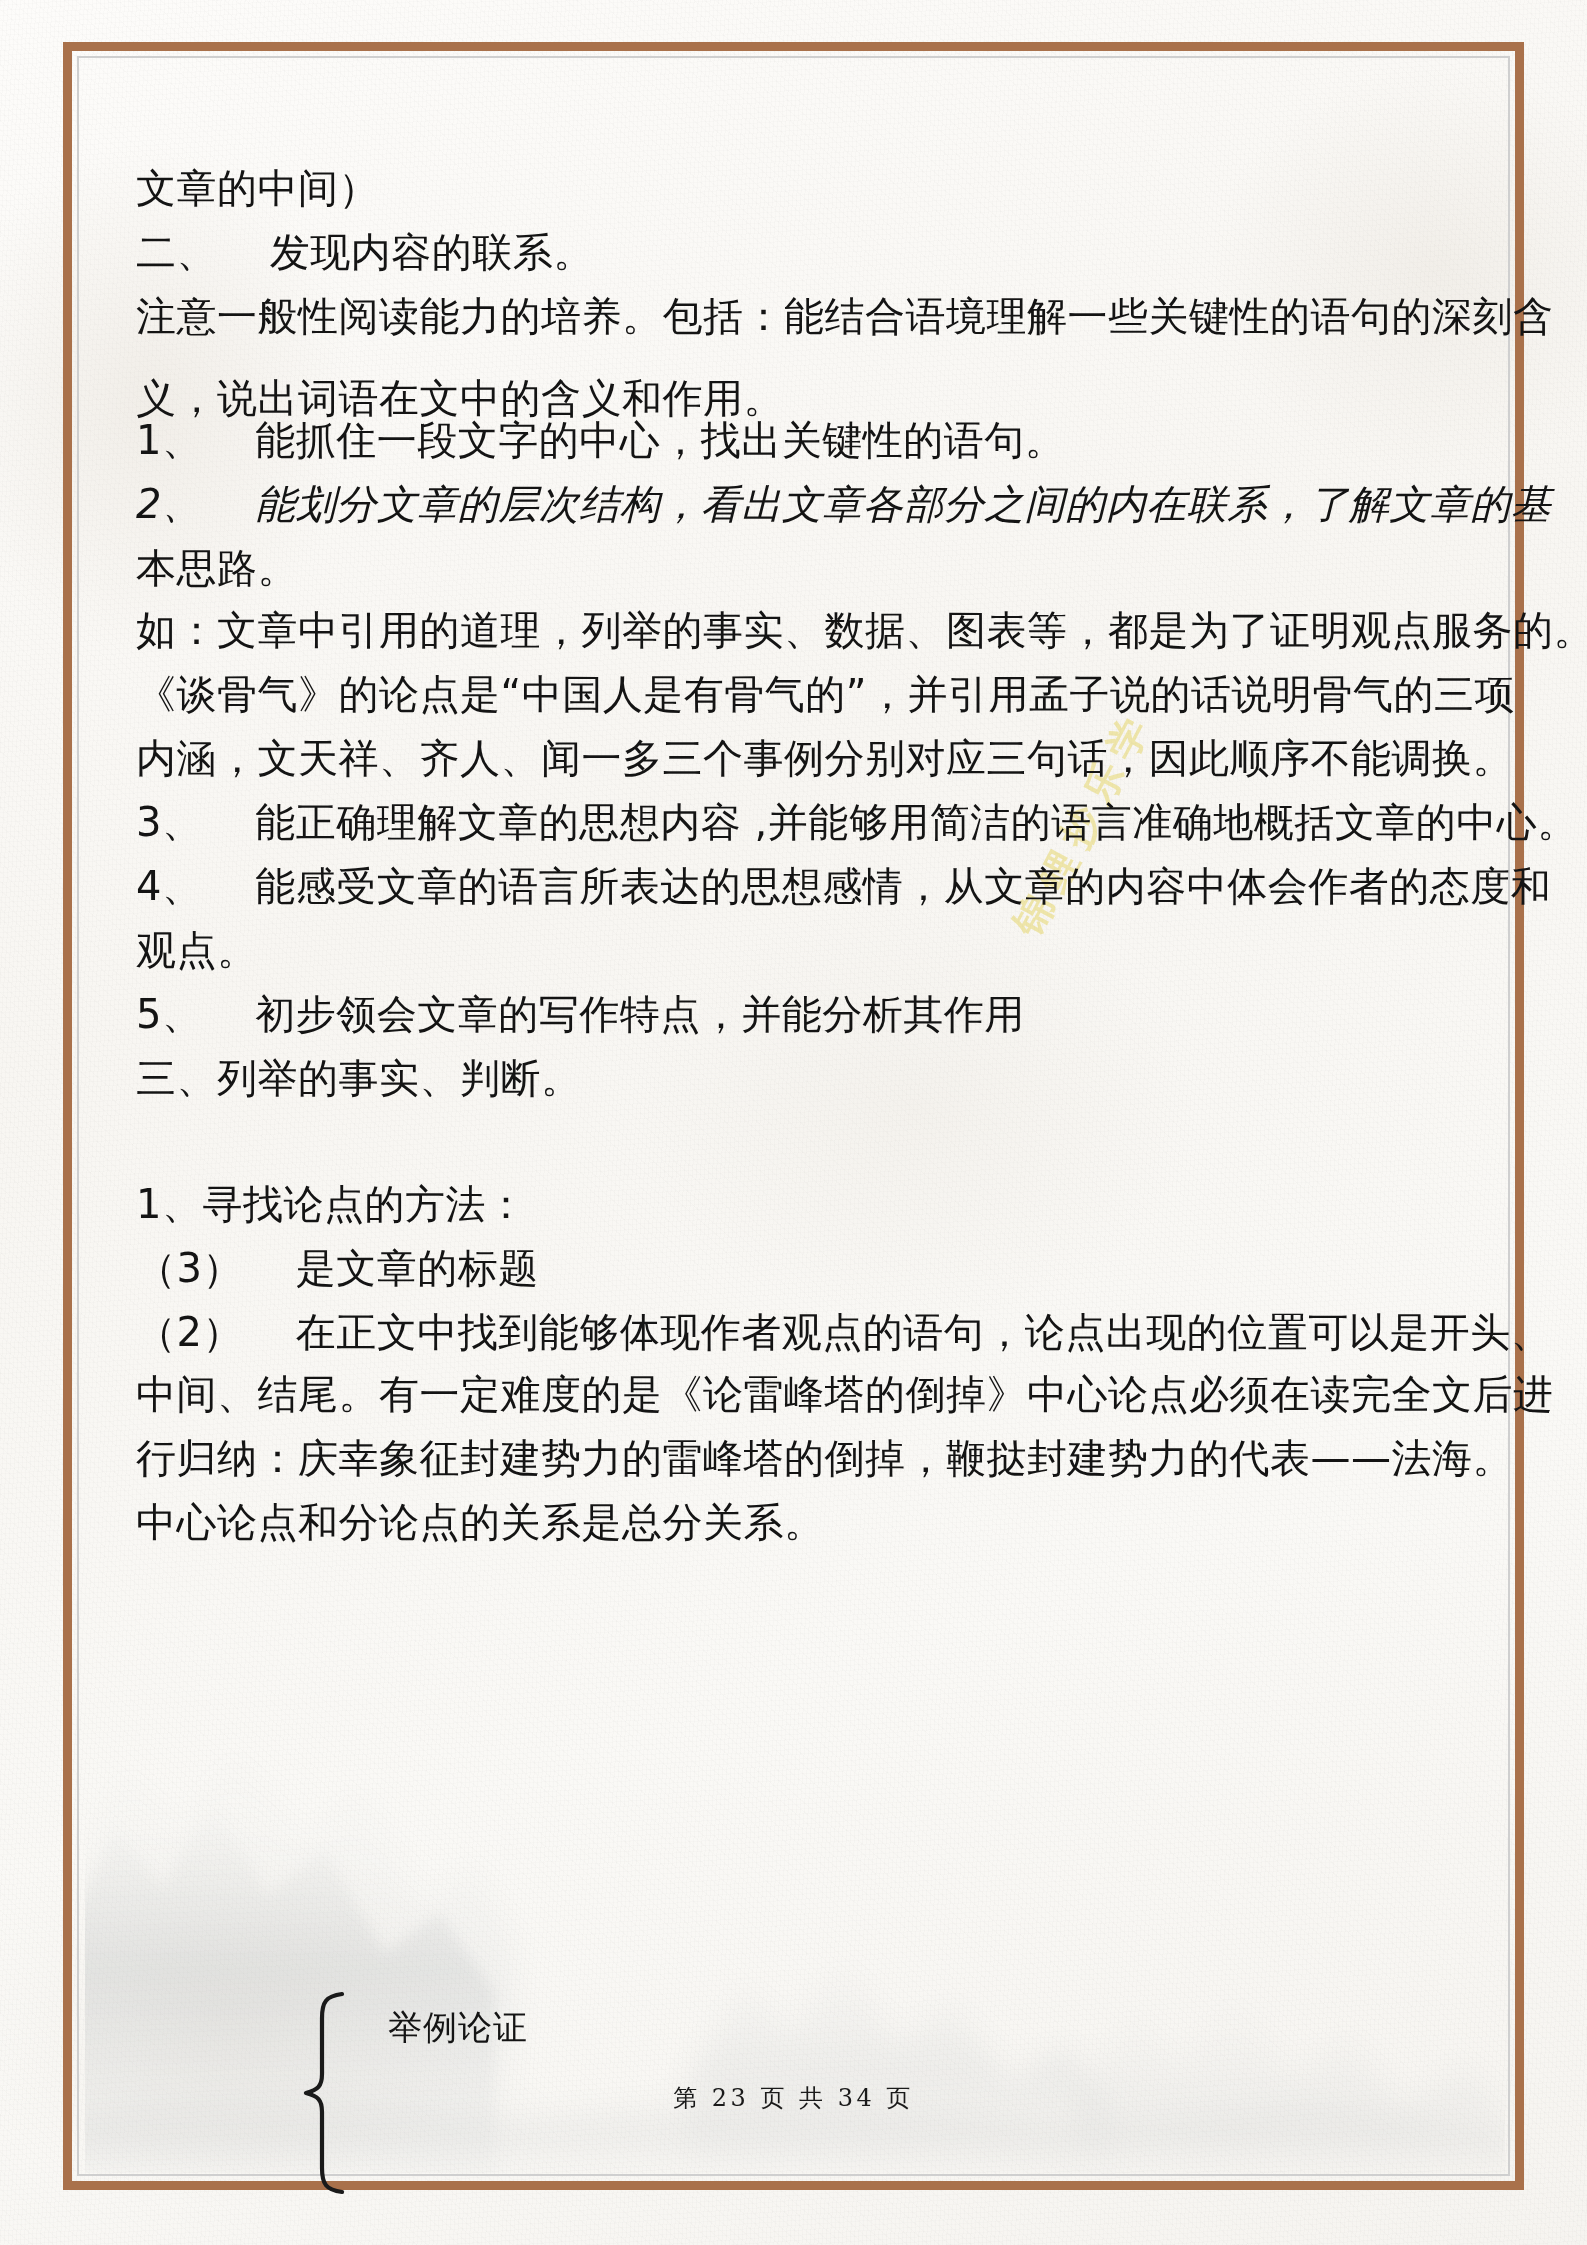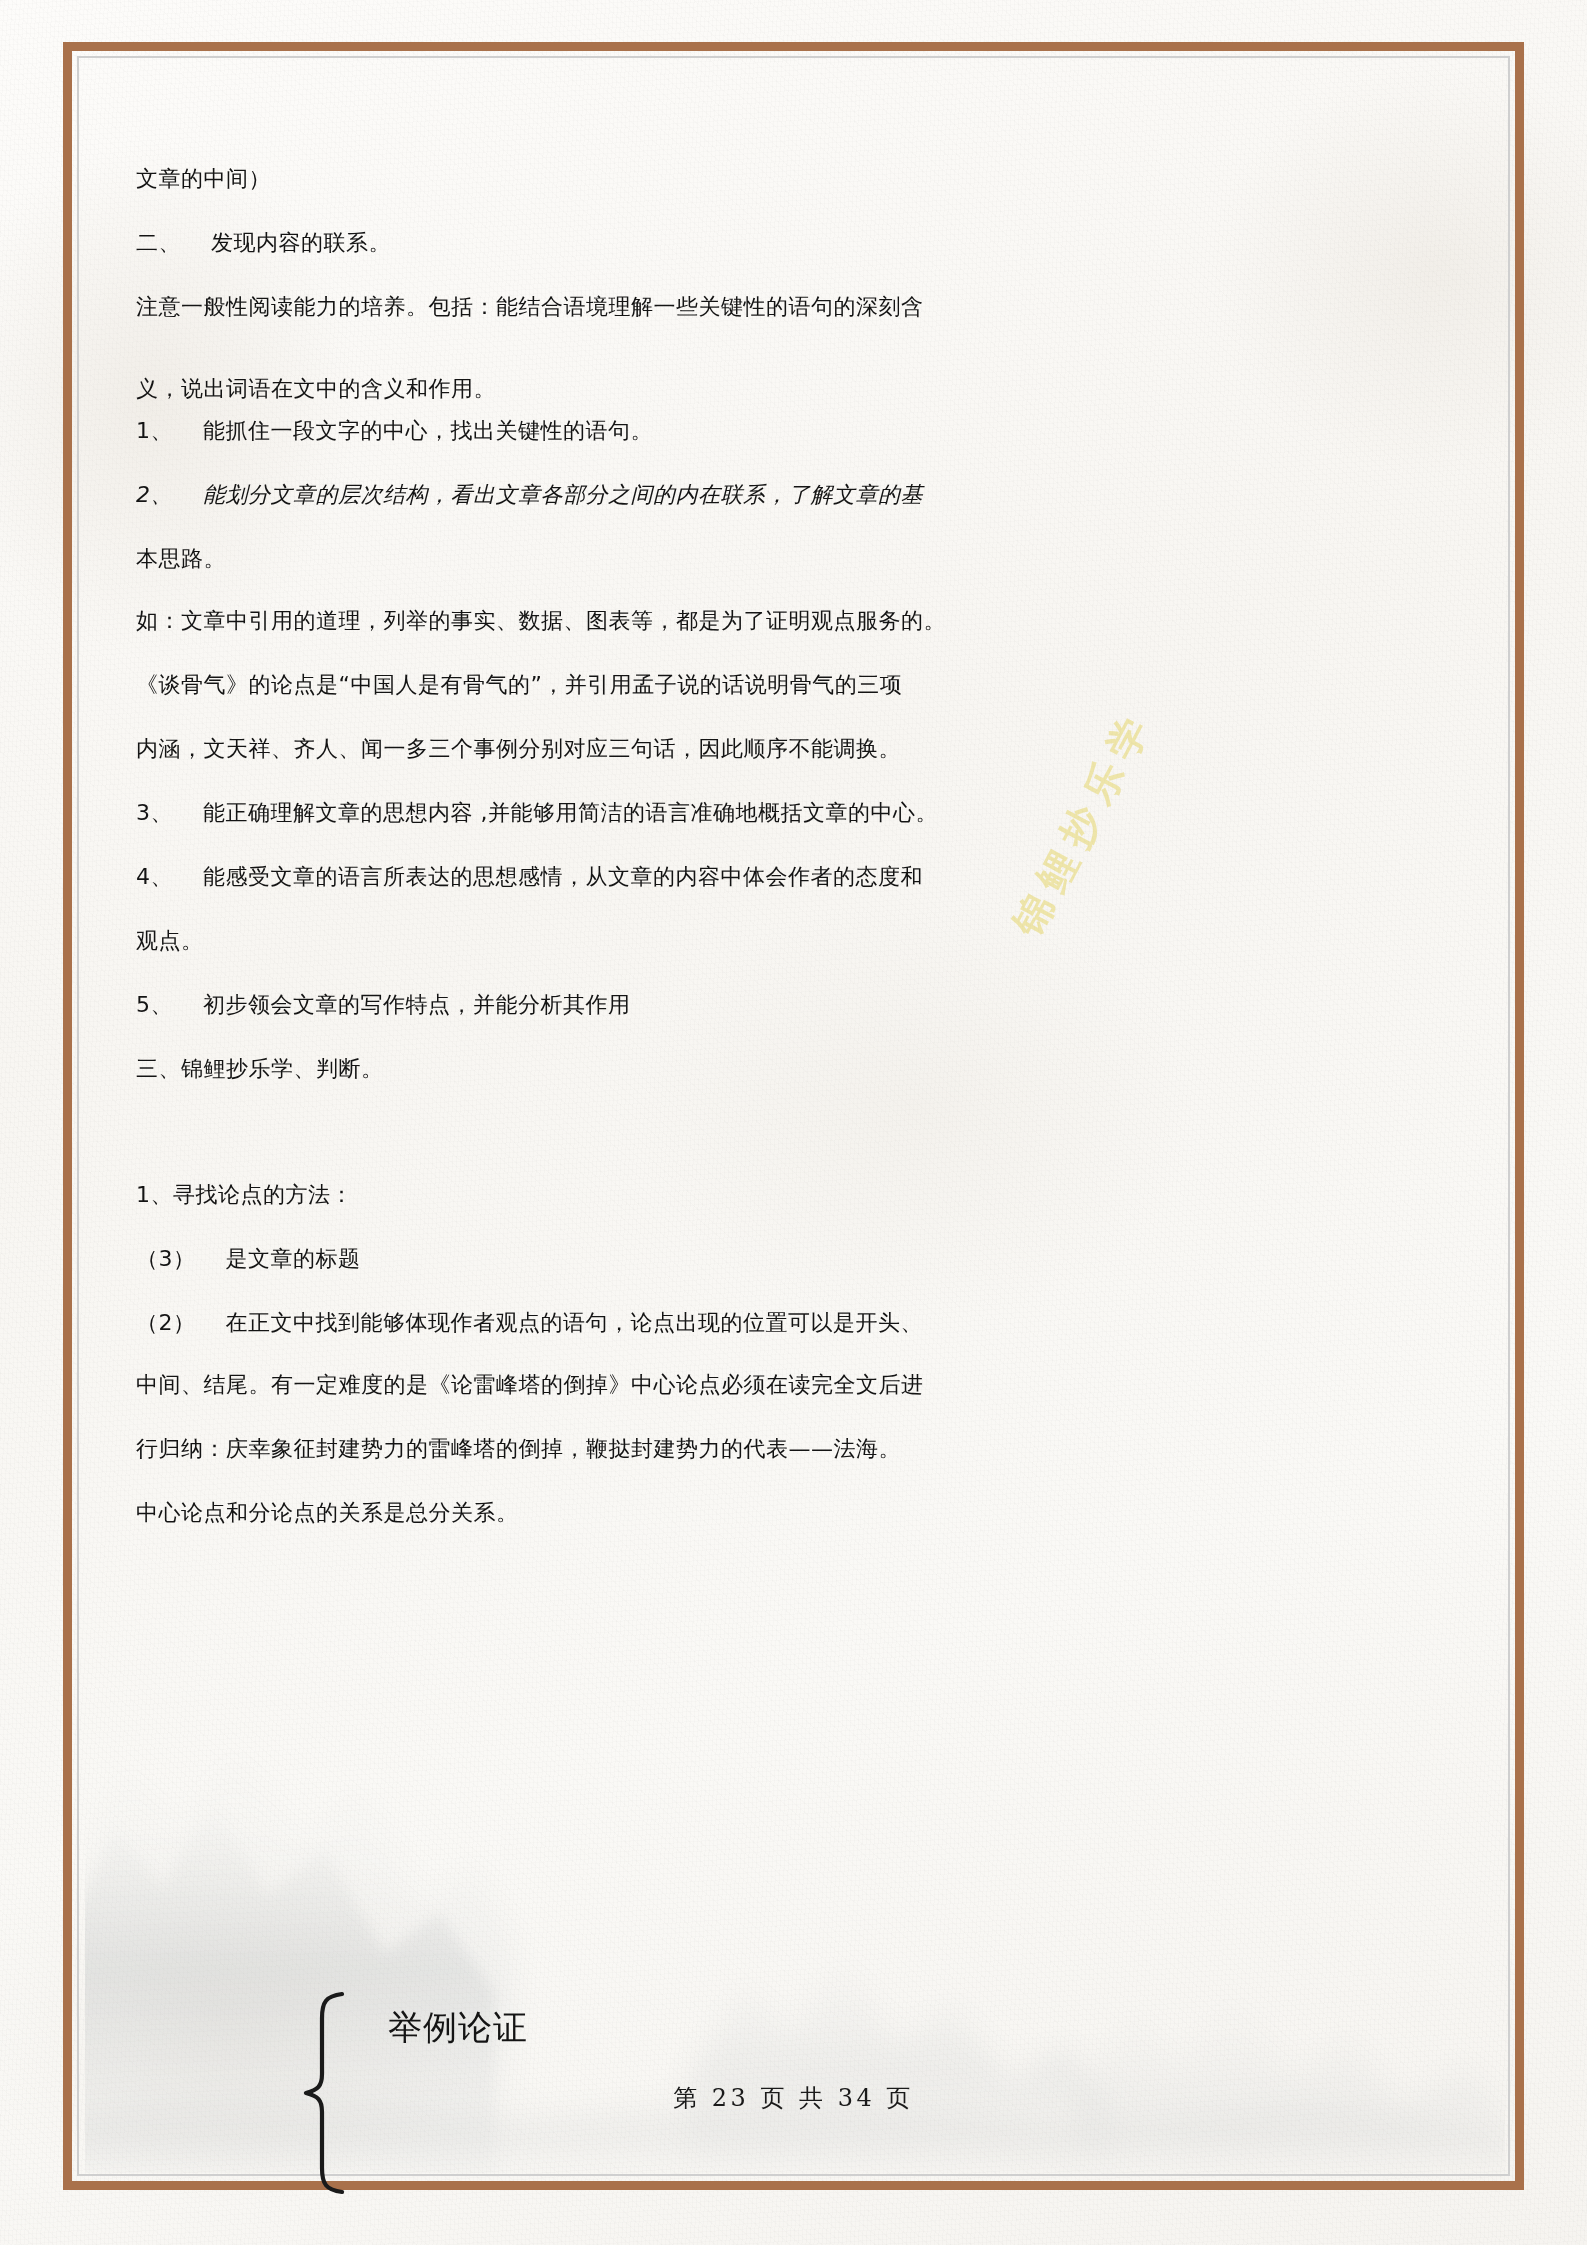--- a/index.html
+++ b/index.html
@@ -106,21 +106,21 @@
   
   .content {
     position: absolute;
     left: 136px;
     top: 168px;
     width: 1324px;
     z-index: 5;
   }
   .line {
     font-family: "DejaVu Sans", sans-serif;
-    font-size: 22px;
+    font-size: 40px;
     line-height: 1;
     color: #141414;
     letter-spacing: 0.5px;
     white-space: pre;
     margin: 0;
   }
   .para {
     margin: 0 0 0 0;
   }
 
@@ -224,21 +224,21 @@
       <div class="line para" style="position: absolute; left: 0px; top: 252px;">1、    能抓住一段文字的中心，找出关键性的语句。</div>
       <div class="line para" style="position: absolute; left: 0px; top: 316px; font-style: italic;">2、    能划分文章的层次结构，看出文章各部分之间的内在联系，了解文章的基</div>
       <div class="line para" style="position: absolute; left: 0px; top: 380px;">本思路。</div>
       <div class="line para" style="position: absolute; left: 0px; top: 442px;">如：文章中引用的道理，列举的事实、数据、图表等，都是为了证明观点服务的。</div>
       <div class="line para" style="position: absolute; left: 0px; top: 506px;">《谈骨气》的论点是“中国人是有骨气的”，并引用孟子说的话说明骨气的三项</div>
       <div class="line para" style="position: absolute; left: 0px; top: 570px;">内涵，文天祥、齐人、闻一多三个事例分别对应三句话，因此顺序不能调换。</div>
       <div class="line para" style="position: absolute; left: 0px; top: 634px;">3、    能正确理解文章的思想内容 ,并能够用简洁的语言准确地概括文章的中心。</div>
       <div class="line para" style="position: absolute; left: 0px; top: 698px;">4、    能感受文章的语言所表达的思想感情，从文章的内容中体会作者的态度和</div>
       <div class="line para" style="position: absolute; left: 0px; top: 762px;">观点。</div>
       <div class="line para" style="position: absolute; left: 0px; top: 826px;">5、    初步领会文章的写作特点，并能分析其作用</div>
-      <div class="line para" style="position: absolute; left: 0px; top: 890px;">三、锦鲤抄乐学、判断。</div>
+      <div class="line para" style="position: absolute; left: 0px; top: 890px;">三、列举的事实、判断。</div>
       <div class="line para" style="position: absolute; left: 0px; top: 1016px;">1、寻找论点的方法：</div>
       <div class="line para" style="position: absolute; left: 0px; top: 1080px;">（3）    是文章的标题</div>
       <div class="line para" style="position: absolute; left: 0px; top: 1144px;">（2）    在正文中找到能够体现作者观点的语句，论点出现的位置可以是开头、</div>
       <div class="line para" style="position: absolute; left: 0px; top: 1270px;">行归纳：庆幸象征封建势力的雷峰塔的倒掉，鞭挞封建势力的代表——法海。</div>
       <div class="line para" style="position: absolute; left: 0px; top: 1206px;">中间、结尾。有一定难度的是《论雷峰塔的倒掉》中心论点必须在读完全文后进</div>
       <div class="line para" style="position: absolute; left: 0px; top: 1334px;">中心论点和分论点的关系是总分关系。</div>
     </div>
 
   <div class="brace-wrap">
     <svg class="brace-glyph" viewBox="0 0 60 210">

